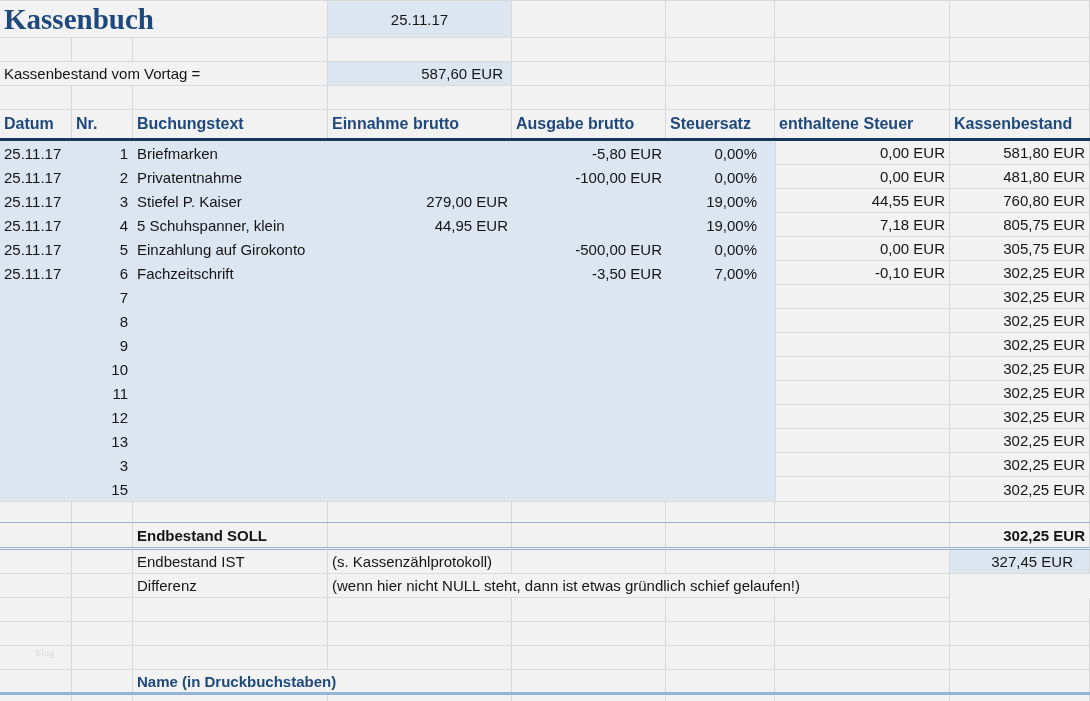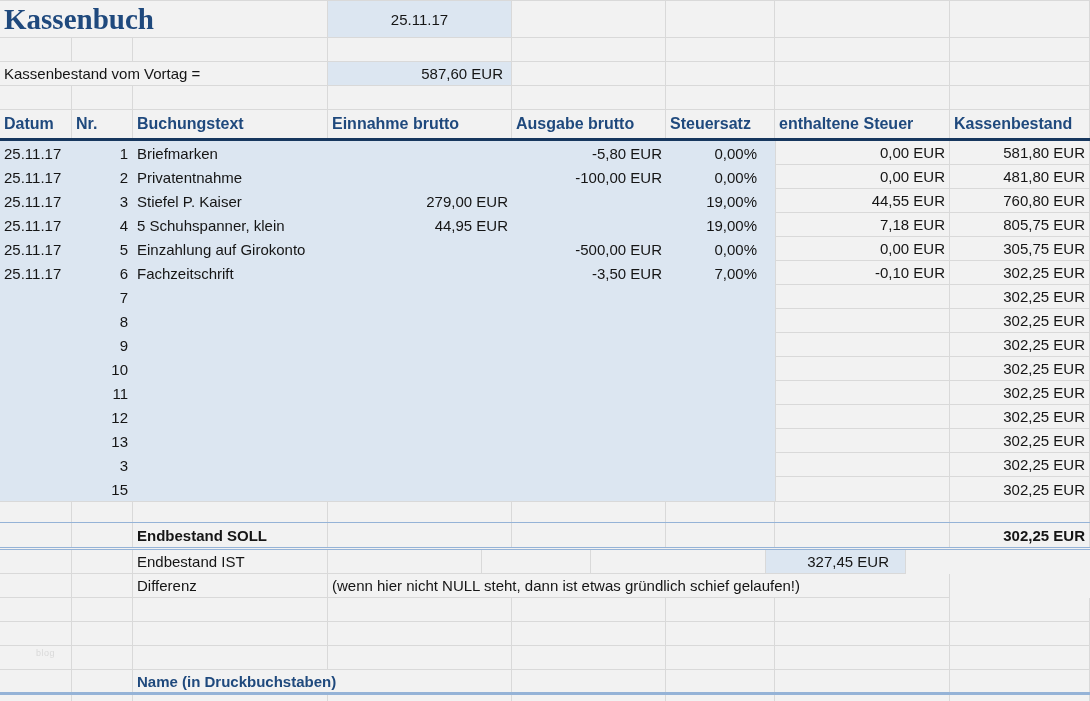--- a/index.html
+++ b/index.html
@@ -314,20 +314,21 @@
     <div class="c c4"></div>
     <div class="c c5"></div>
     <div class="c c6"></div>
     <div class="c c7 bold right" style="padding-right:4px">302,25 EUR</div>
   </div>
 
   <div class="r row-ist">
     <div class="c c0"></div>
     <div class="c c1"></div>
     <div class="c c2">Endbestand IST</div>
+    <div class="c c3">(s. Kassenzählprotokoll)</div>
     <div class="c c4"></div>
     <div class="c c5"></div>
     <div class="c c6"></div>
     <div class="c c7 right ist-value" style="padding-right:16px">327,45 EUR</div>
   </div>
 
   <div class="r row-diff">
     <div class="c c0"></div>
     <div class="c c1"></div>
     <div class="c c2">Differenz</div>

